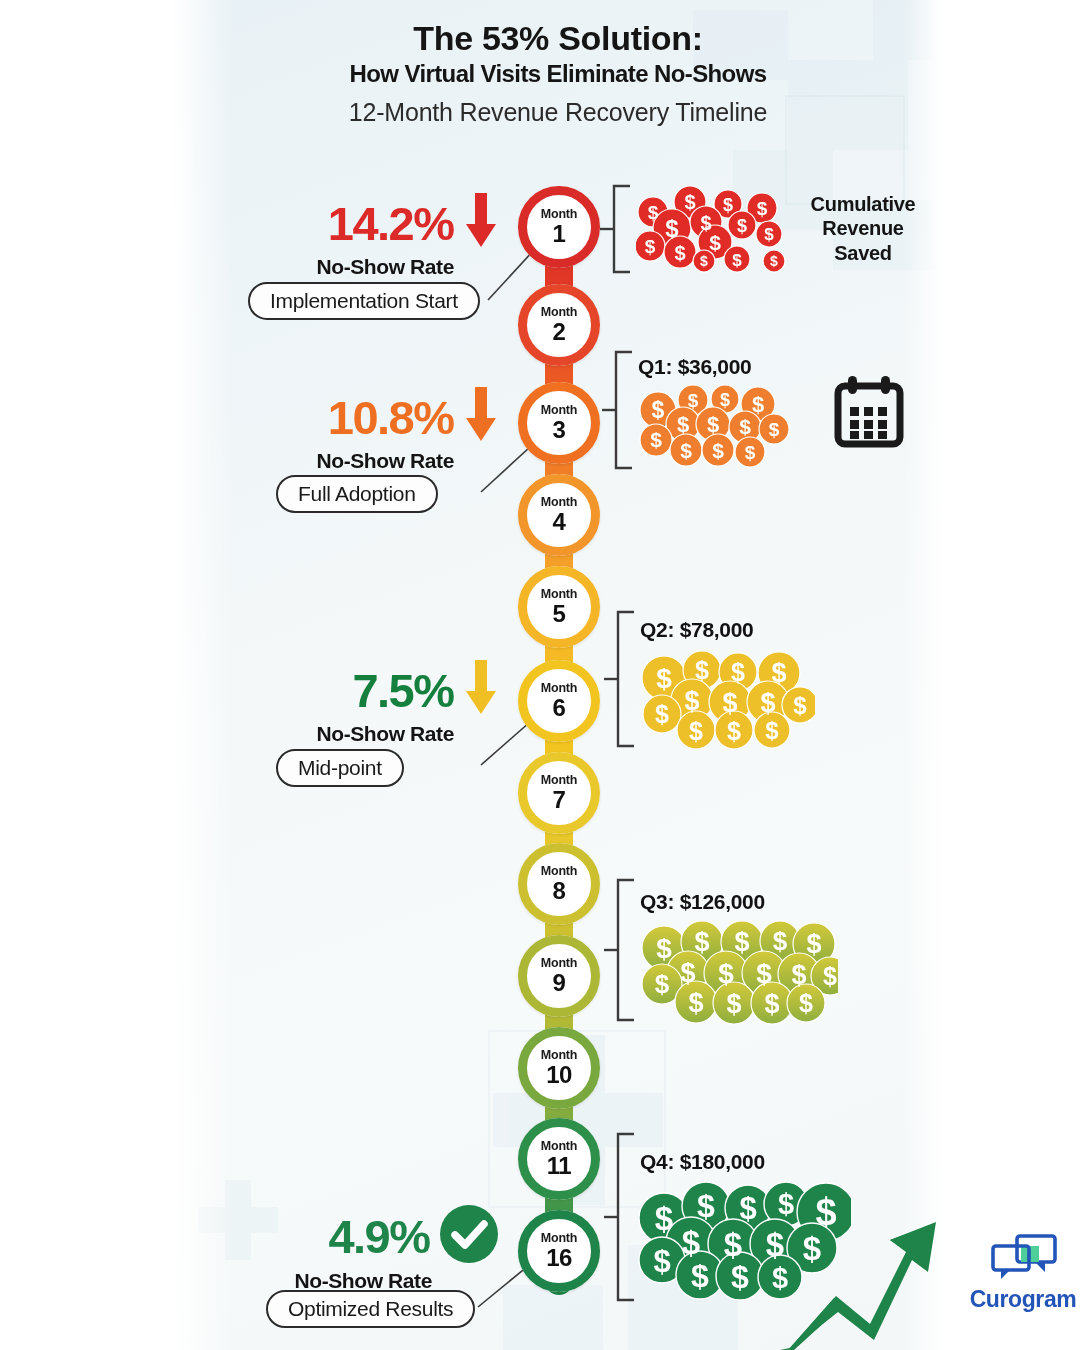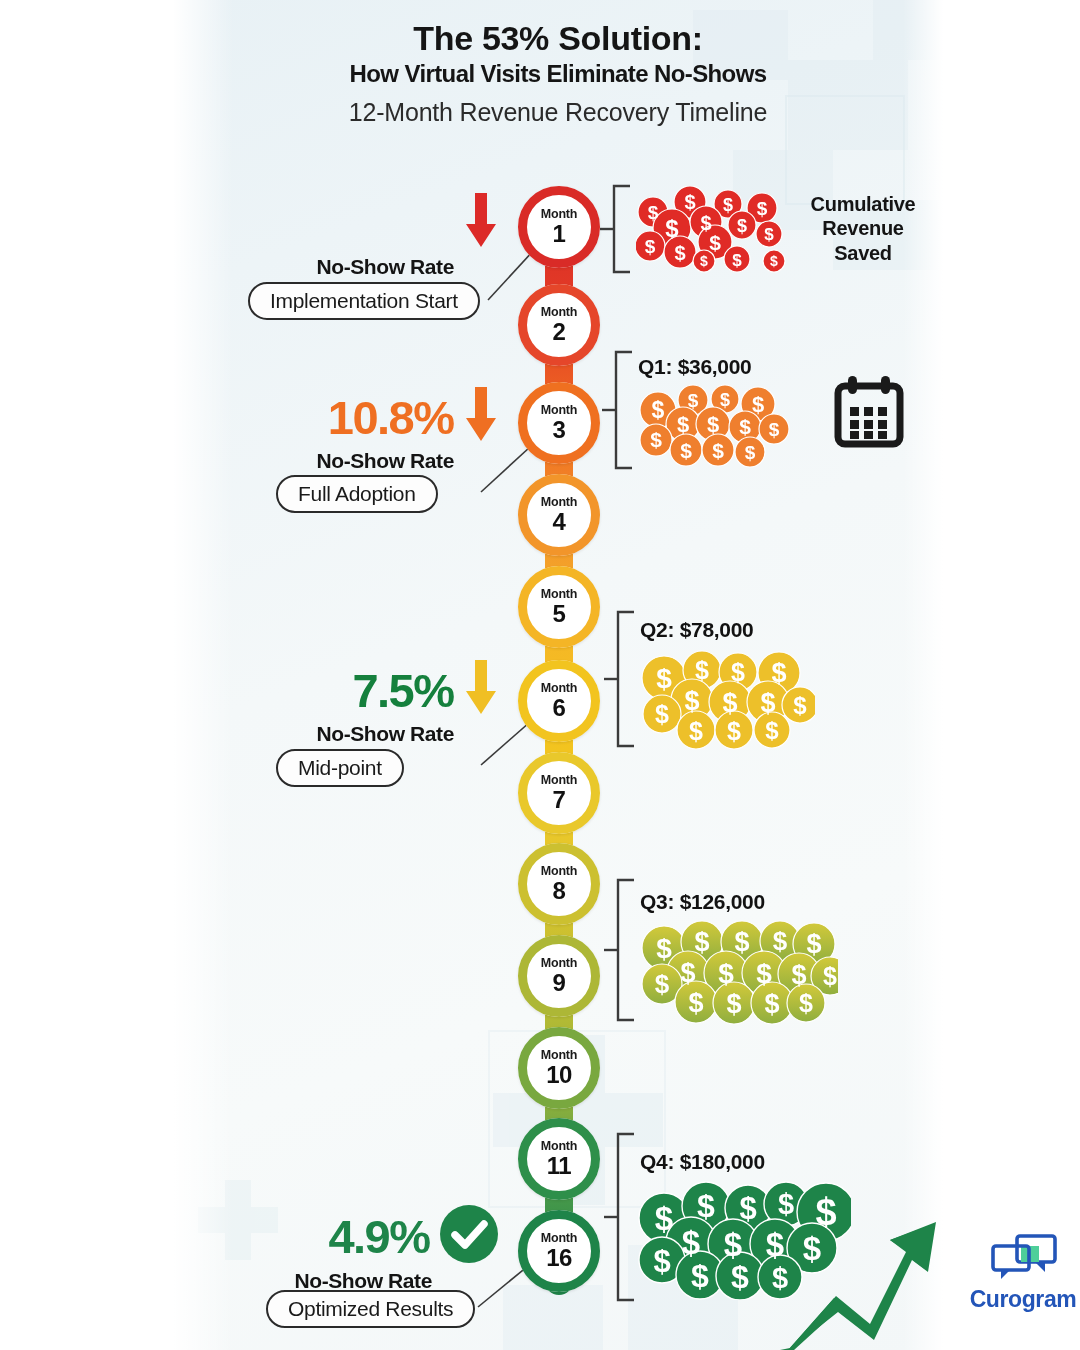--- a/index.html
+++ b/index.html
@@ -227,20 +227,21 @@
     <div class="lbl">Month</div>
     <div class="num">11</div>
   </div>
   <div class="node" style="top:1210px;">
     <div class="ring" style="border-color:#1e8449;"></div>
     <div class="lbl">Month</div>
     <div class="num">16</div>
   </div>
 
   <div class="stat" style="left:225px;top:193px;width:255px;">
+    <span class="pct" style="color:#dc2a28;">14.2%</span>
     <span class="arrow">
       <svg width="34" height="56" viewBox="0 0 34 56">
           <path d="M11 0 h12 v31 h9 L17 54 L2 31 h9 z" fill="#dc2a28"></path>
         </svg>
     </span>
     <div class="rate" style="text-align:right;padding-right:44px;">No-Show Rate</div>
   </div>
   <div class="pill" style="left:230px;top:282px;">
     <span>Implementation Start</span>
   </div>

